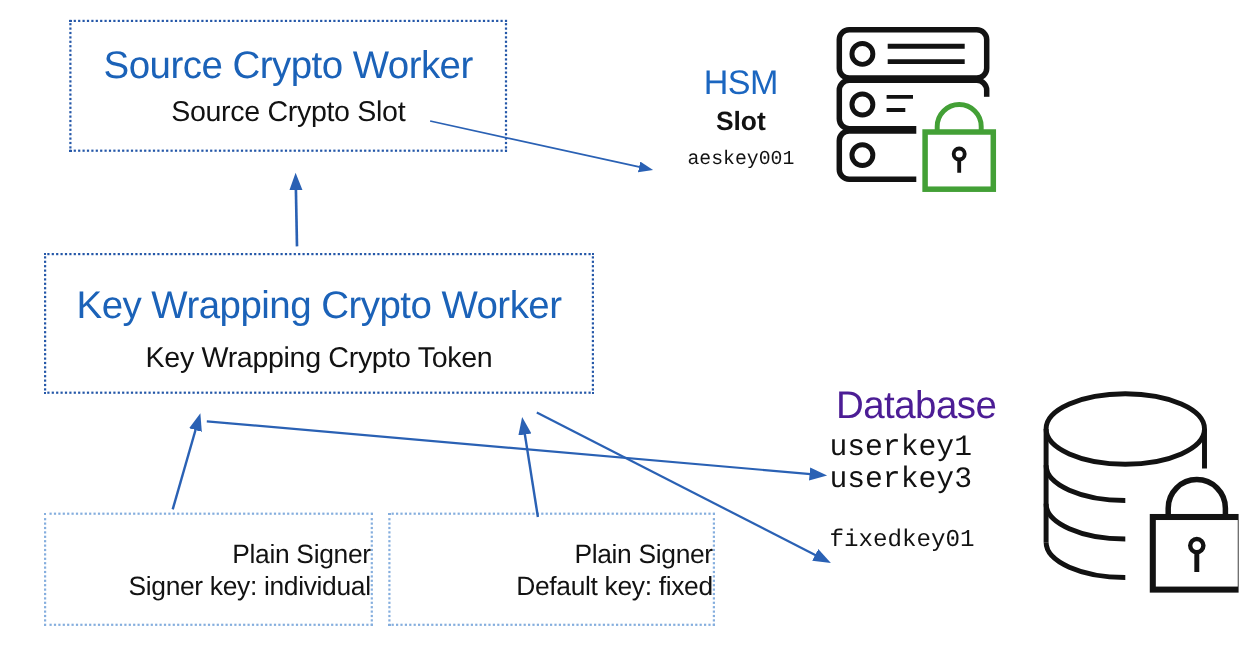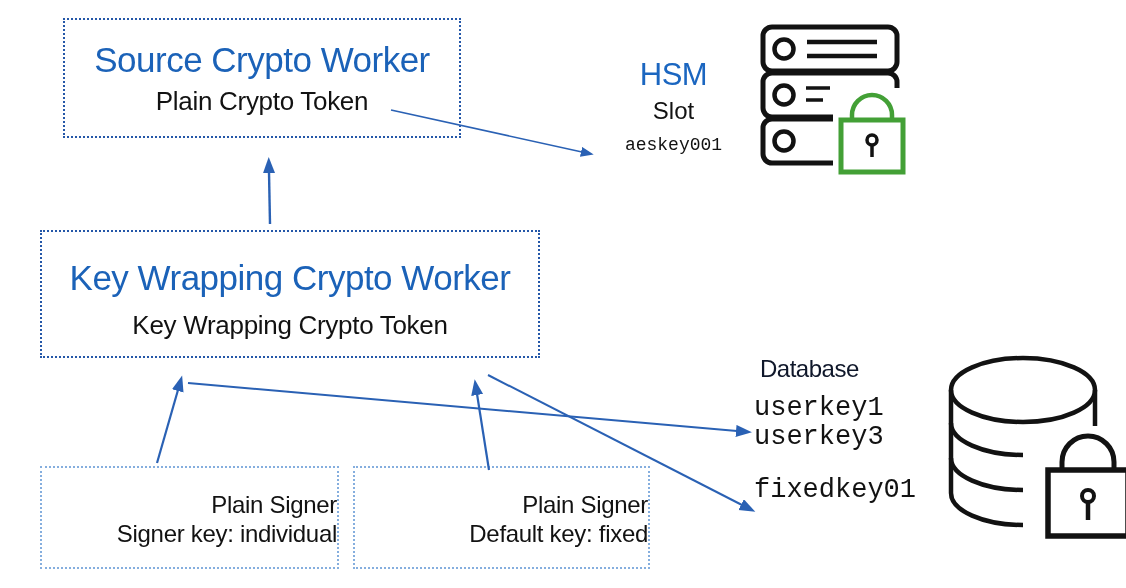--- a/index.html
+++ b/index.html
@@ -13,37 +13,37 @@
   }
   .signer-box{
     box-sizing:border-box;border:2px dotted #85aede;text-align:right;background:transparent;
   }
   .box-title{font-size:35px;line-height:40px;color:#1b62b8;letter-spacing:-0.5px;white-space:nowrap;}
   .box-sub{font-size:26px;line-height:30px;color:#121212;letter-spacing:-0.3px;white-space:nowrap;}
   .signer-line{font-size:24px;line-height:29px;color:#121212;letter-spacing:-0.3px;white-space:nowrap;}
   .mono{font-family:"Liberation Mono",monospace;}
   #hsm-block{left:556px;top:54px;width:195px;text-align:center;}
   .hsm-title{font-size:31px;line-height:42px;color:#1b66c0;letter-spacing:-0.5px;}
-  .hsm-slot{font-size:24px;line-height:30px;color:#121212;}
+  .hsm-slot{font-size:24px;line-height:30px;color:#121212;font-weight:bold;}
   .hsm-key{font-size:18px;line-height:30px;color:#121212;margin-top:4px;white-space:nowrap;}
   #db-block{left:734px;top:350px;width:210px;text-align:left;}
-  .db-title{font-size:24px;line-height:38px;color:#0f172a;letter-spacing:-0.5px;margin-left:6px;}
+  .db-title{font-size:35px;line-height:38px;color:#4c1d95;letter-spacing:-0.5px;margin-left:6px;}
   .db-keys{margin-top:6px;font-size:27px;line-height:29px;color:#121212;}
   .db-keys div{white-space:nowrap;}
-  .db-fixed{margin-top:24px;font-size:27px;line-height:29px;color:#121212;white-space:nowrap;}
+  .db-fixed{margin-top:24px;font-size:22px;line-height:29px;color:#121212;white-space:nowrap;}
   svg{display:block;}
 </style>
 </head>
 <body>
 
 <div id="canvas">
 
   <div class="abs worker-box" style="left:43px;top:18px;width:398px;height:120px;padding-top:20px;">
     <div class="box-title">Source Crypto Worker</div>
-    <div class="box-sub" style="margin-top:6px;">Plain Crypto Token</div>
+    <div class="box-sub" style="margin-top:6px;">Source Crypto Slot</div>
   </div>
 
   <div class="abs worker-box" style="left:20px;top:230px;width:500px;height:128px;padding-top:26px;">
     <div class="box-title">Key Wrapping Crypto Worker</div>
     <div class="box-sub" style="margin-top:12px;">Key Wrapping Crypto Token</div>
   </div>
 
   <div class="abs signer-box" style="left:20px;top:466px;width:299px;height:103px;padding-top:22px;">
     <div class="signer-line">Plain Signer</div>
     <div class="signer-line">Signer key: individual</div>

